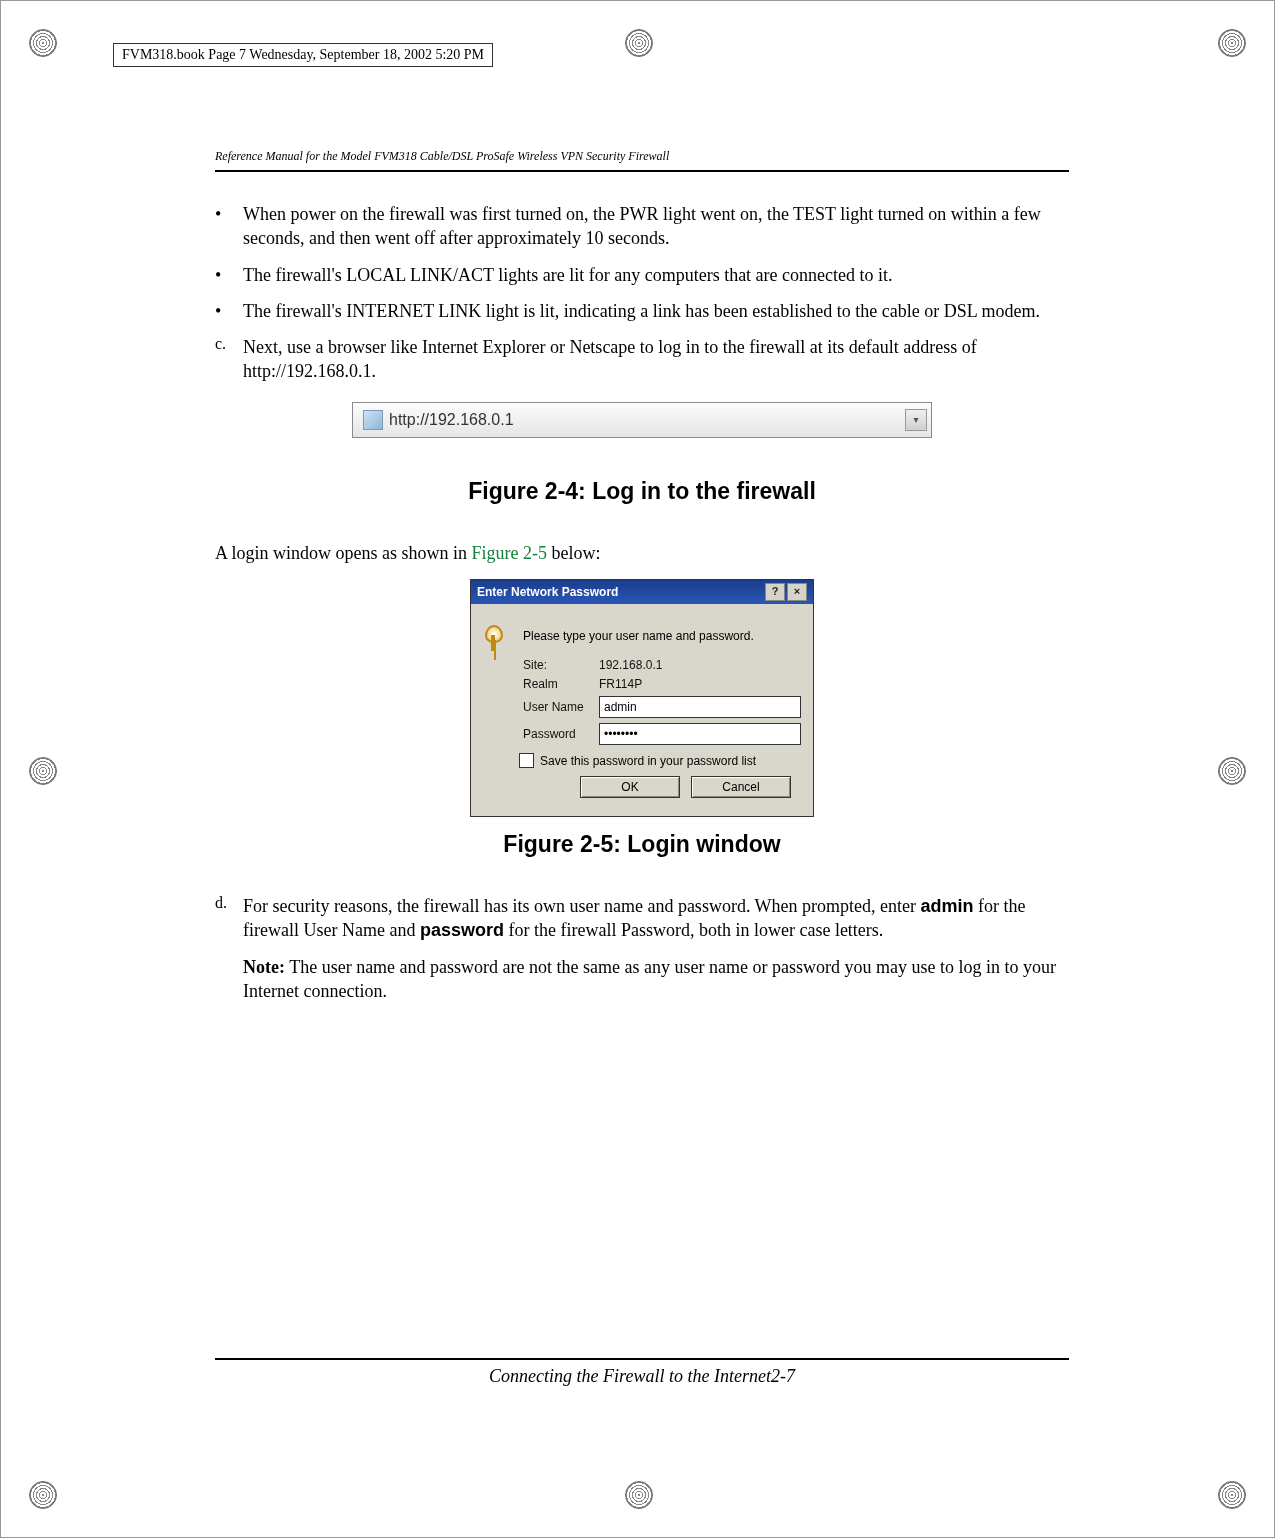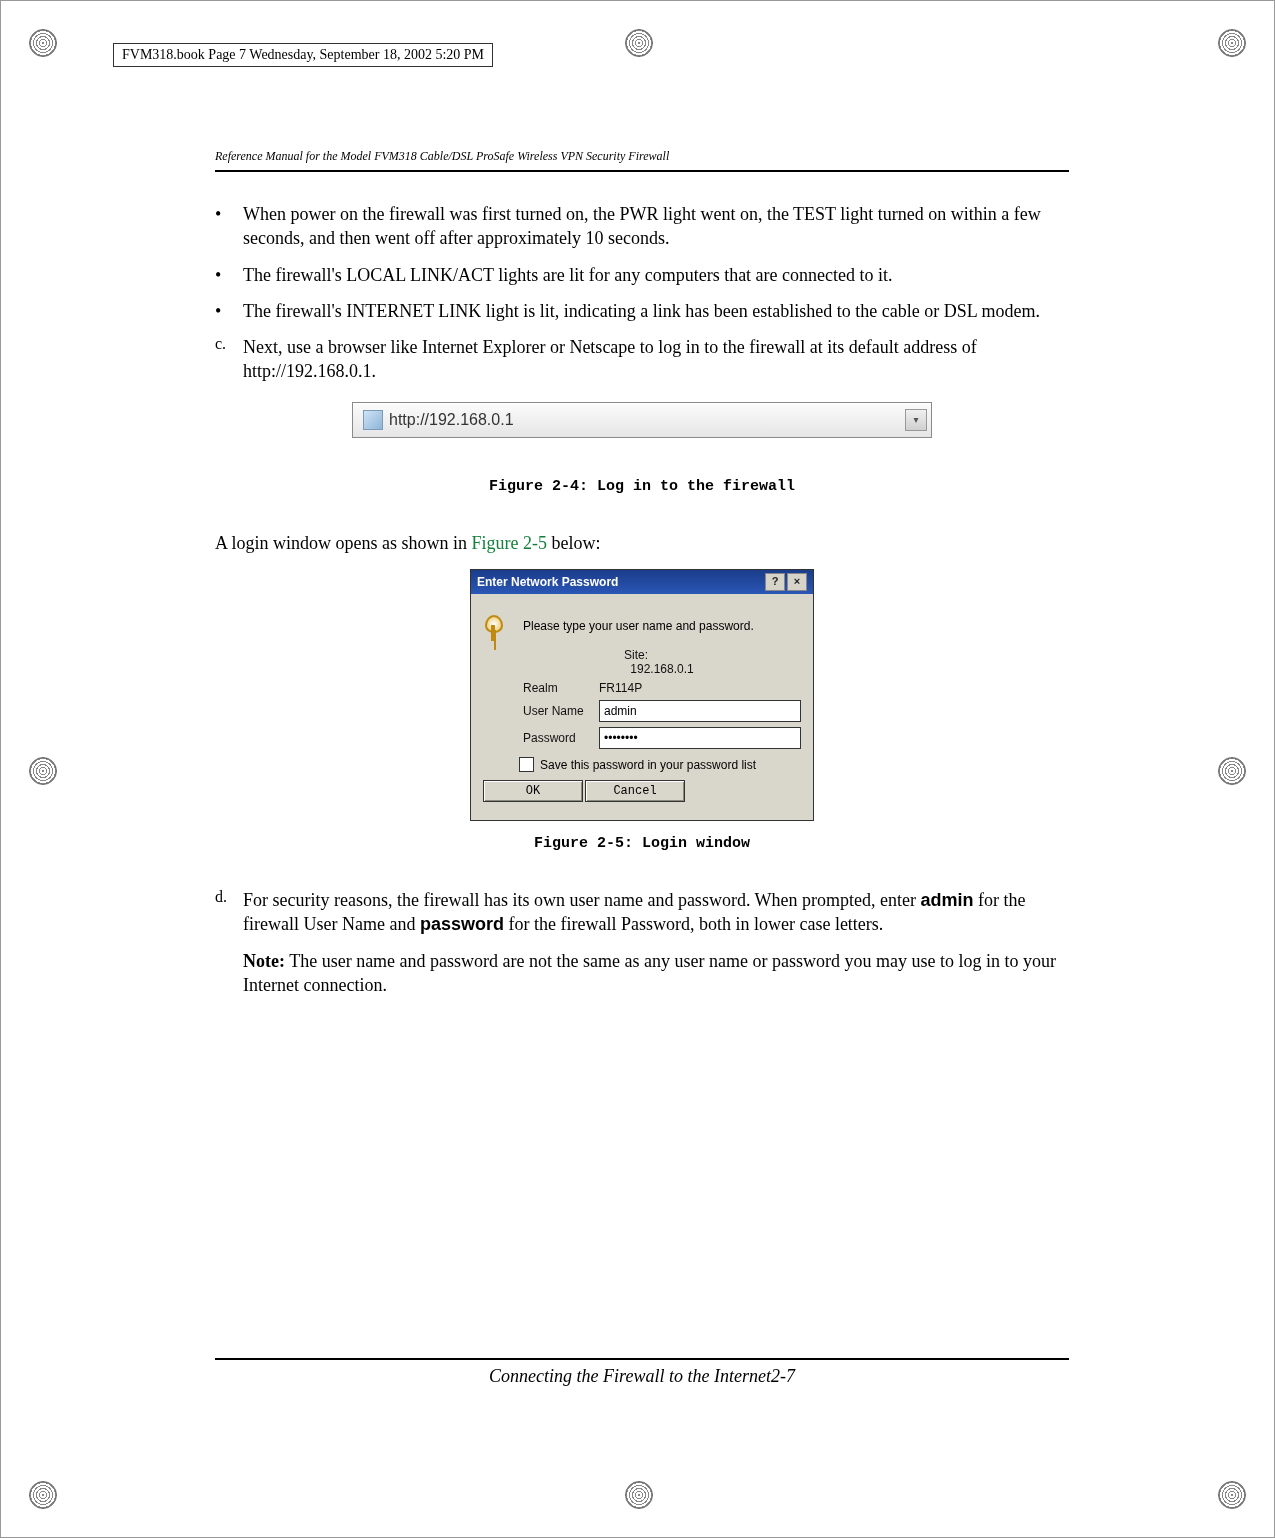--- a/index.html
+++ b/index.html
@@ -96,23 +96,23 @@
     flex: 1; font-family: Verdana, sans-serif; font-size: 16px; color: #333;
   }
   .addrbar .drop {
     width: 20px; height: 20px;
     background: linear-gradient(#f0f0f0,#cfcfcf);
     border: 1px solid #999;
     display:flex; align-items:center; justify-content:center;
     font-size: 10px; color:#555;
   }
   .caption {
-    font-family: Liberation Mono, monospace;
+    font-family: Liberation Sans, sans-serif;
     font-weight: bold;
-    font-size: 15px;
+    font-size: 23px;
     text-align: center;
     margin: 40px 0 36px 0;
   }
   .link { color: #15803d; }
   .login-fig { width: 344px; margin: 14px auto 0 auto; }
   .login-window {
     background: #d9d6cb;
     border: 1px solid #333;
     font-family: "MS Sans Serif", Tahoma, Arial, sans-serif;
     font-size: 12px;
@@ -158,21 +158,21 @@
   .lw-input {
     flex:1;
     background:#fff;
     border: 1px solid #333;
     height: 18px;
     padding: 1px 4px;
     font-family: inherit; font-size: 12px;
   }
   .lw-cb { display:flex; align-items:center; margin: 8px 0 6px 36px; gap:6px;}
   .lw-cb .box { width:13px; height:13px; border:1px solid #333; background:#fff;}
-  .lw-btnrow { display:flex; justify-content:flex-start; gap: 2px; padding: 2px 10px 8px 0; font-family: Liberation Mono, monospace;}
+  .lw-btnrow { display:flex; justify-content:flex-end; gap: 11px; padding: 2px 10px 8px 0;}
   .lw-btn {
     width: 98px; text-align:center;
     border: 1px solid #333;
     background: #d9d6cb;
     padding: 3px 0;
     font-family: inherit; font-size:12px;
     box-shadow: 1px 1px 0 #fff inset, -1px -1px 0 #8a8a7a inset;
   }
   .footer {
     position:absolute;
@@ -243,21 +243,21 @@
             <span class="winbtns">
               <span class="wb">?</span>
               <span class="wb">×</span>
             </span>
           </div>
           <div class="lw-body">
             <div class="lw-row">
               <div class="lw-icon"></div>
               <div>Please type your user name and password.</div>
             </div>
-            <div class="lw-row" style="margin-left:40px;flex-direction:column;">
+            <div class="lw-row" style="margin-left:40px;">
               <div class="lw-label">Site:</div>
               <div class="lw-value">192.168.0.1</div>
             </div>
             <div class="lw-row" style="margin-left:40px;">
               <div class="lw-label">Realm</div>
               <div class="lw-value">FR114P</div>
             </div>
             <div class="lw-row" style="margin-left:40px;justify-content:flex-end;">
               <div class="lw-label">User Name</div>
               <input class="lw-input" value="admin" style="">

